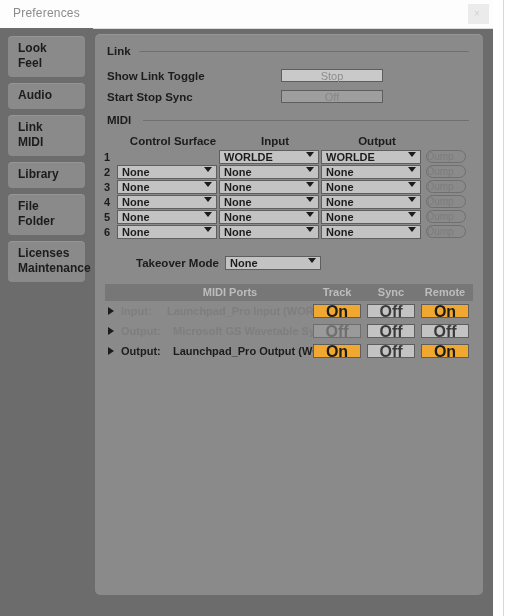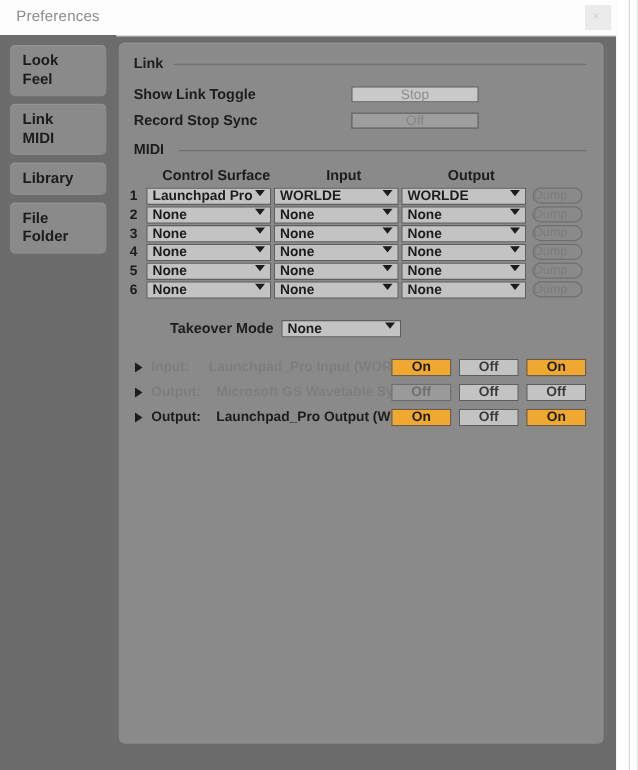--- a/index.html
+++ b/index.html
@@ -69,21 +69,21 @@
   .ports .hdr{position:relative;height:17px;background:#777777;}
   .ports .hdr .h{position:absolute;top:2px;font-size:11px;font-weight:bold;color:#bdbdbd;text-align:center;}
   .prow{position:relative;height:20px;}
   .prow .tri{position:absolute;left:3px;top:6px;width:0;height:0;
              border-top:4px solid transparent;border-bottom:4px solid transparent;
              border-left:6px solid #1c1c1c;}
   .prow .pname{position:absolute;left:16px;top:4px;font-size:11px;font-weight:bold;
                color:#1c1c1c;white-space:nowrap;overflow:hidden;width:250px;}
   .prow.faded .pname{color:#7e7e7e;}
   .tgl{position:absolute;top:3px;width:48px;height:14px;line-height:13px;text-align:center;
-       font-size:11px;font-weight:bold;box-sizing:border-box;border:1px solid #5e5e5e;}
+       font-size:16px;font-weight:bold;box-sizing:border-box;border:1px solid #5e5e5e;}
   .tgl.on{background:#f0a830;color:#1c1c1c;}
   .tgl.off{background:#c3c3c3;color:#3a3a3a;}
   .tgl.off.faded{background:#9a9a9a;color:#6f6f6f;border-color:#6e6e6e;}
 
   
   .wm{position:absolute;left:118px;top:268px;width:258px;height:95px;pointer-events:none;
       opacity:.55;}
   .wm svg{display:block;}
 </style>
 </head>
@@ -98,62 +98,65 @@
     </div>
   </div>
 
   <div class="sidebar">
 
     <div class="nav-group">
       <div class="nav-item">Look</div>
       <div class="nav-item">Feel</div>
     </div>
 
+    <div class="nav-group">
+      <div class="nav-item">Audio</div>
+    </div>
 
     <div class="nav-group">
       <div class="nav-item">Link</div>
       <div class="nav-item">MIDI</div>
     </div>
 
     <div class="nav-group">
       <div class="nav-item">Library</div>
     </div>
 
     <div class="nav-group">
       <div class="nav-item">File</div>
       <div class="nav-item">Folder</div>
     </div>
 
 
+    <div class="nav-group">
+      <div class="nav-item">Licenses</div>
+      <div class="nav-item">Maintenance</div>
+    </div>
 
   </div>
 
   <div class="content">
 
     <div class="sec-head" style="left:12px;top:11px;">Link</div>
     <div class="sec-rule" style="left:44px;top:17px;width:330px;"></div>
 
     <div class="lbl" style="left:12px;top:36px;">Show Link Toggle</div>
     <div class="flatbtn" style="left:186px;top:35px;width:102px;">Stop</div>
 
-    <div class="lbl" style="left:12px;top:57px;">Record Stop Sync</div>
+    <div class="lbl" style="left:12px;top:57px;">Start Stop Sync</div>
     <div class="flatbtn darker" style="left:186px;top:56px;width:102px;">Off</div>
 
     <div class="sec-head" style="left:12px;top:80px;">MIDI</div>
     <div class="sec-rule" style="left:48px;top:86px;width:326px;"></div>
 
     <div class="colhead" style="left:28px;top:101px;width:100px;">Control Surface</div>
     <div class="colhead" style="left:130px;top:101px;width:100px;">Input</div>
     <div class="colhead" style="left:232px;top:101px;width:100px;">Output</div>
 
     <div class="rownum" style="left:5px;top:117px;">1</div>
-    <div class="dd" style="left:22px;top:116px;width:100px;">
-      <span class="txt">Launchpad Pro</span>
-      <span class="arw"></span>
-      </div>
     <div class="dd" style="left:124px;top:116px;width:100px;">
       <span class="txt">WORLDE</span>
       <span class="arw"></span>
       </div>
     <div class="dd" style="left:226px;top:116px;width:100px;">
       <span class="txt">WORLDE</span>
       <span class="arw"></span>
       </div>
     <div class="dump" style="left:331px;top:116px;">Dump</div>
 
@@ -232,20 +235,26 @@
       </div>
     <div class="dump" style="left:331px;top:191px;">Dump</div>
 
     <div class="lbl" style="left:41px;top:223px;">Takeover Mode</div>
     <div class="dd" style="left:130px;top:222px;width:96px;">
       <span class="txt">None</span>
       <span class="arw"></span>
       </div>
 
     <div class="ports">
+      <div class="hdr">
+        <div class="h" style="left:50px;width:150px;">MIDI Ports</div>
+        <div class="h" style="left:208px;width:48px;">Track</div>
+        <div class="h" style="left:262px;width:48px;">Sync</div>
+        <div class="h" style="left:316px;width:48px;">Remote</div>
+      </div>
 
       <div class="prow faded">
         <span class="tri"></span>
         <span class="pname" style="width:46px;">Input:</span>
         <span class="pname" style="left:62px;width:200px;">Launchpad_Pro Input (WORLDE )</span>
         <span class="tgl on" style="left:208px;">On</span>
         <span class="tgl off" style="left:262px;">Off</span>
         <span class="tgl on" style="left:316px;">On</span>
       </div>
 

